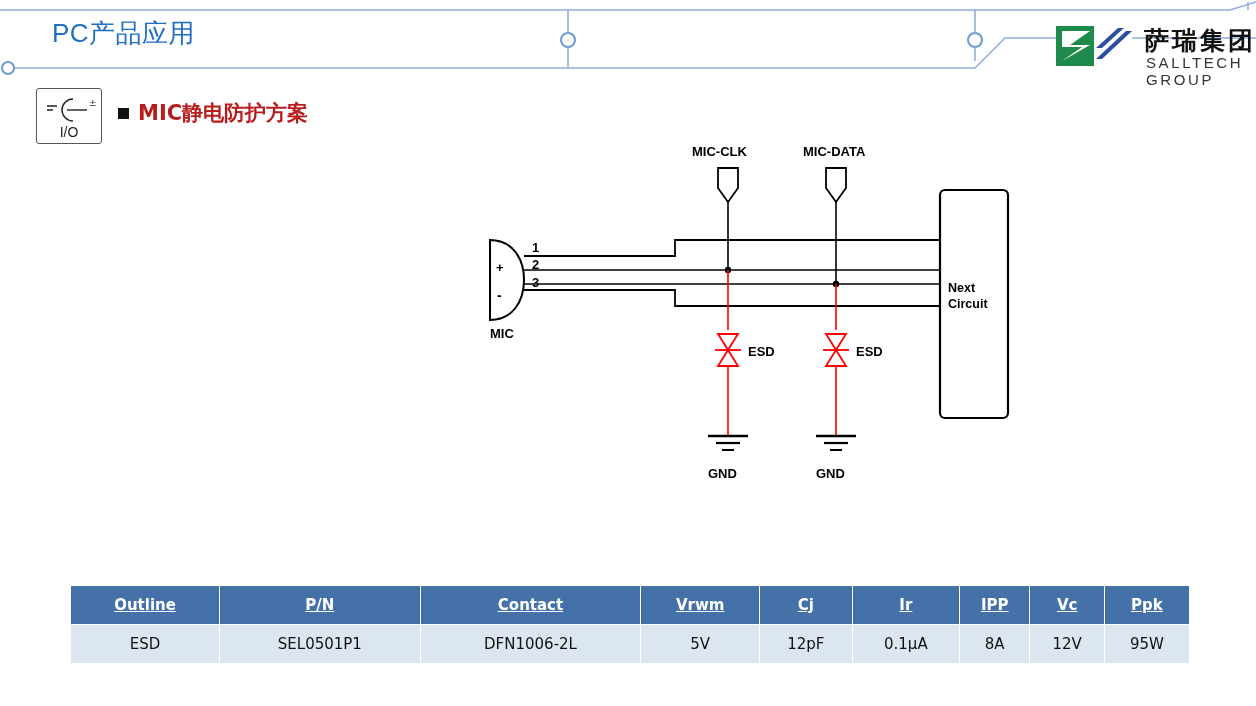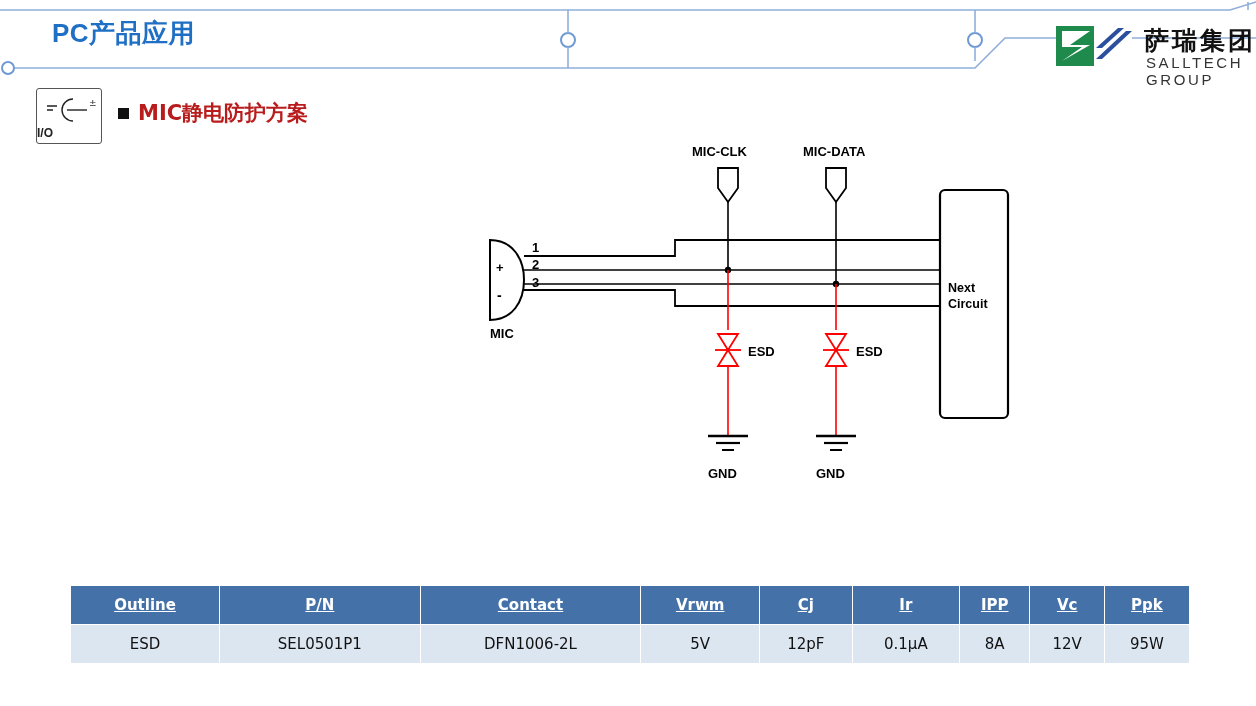--- a/index.html
+++ b/index.html
@@ -13,21 +13,21 @@
     position: relative;
     font-family: "Liberation Sans", sans-serif;
     overflow: hidden;
   }
   
   .header-title {
     position: absolute;
     left: 52px;
     top: 16px;
     font-size: 26px;
-    font-weight: bold;
+    font-weight: normal;
     color: #1f6fc4;
     letter-spacing: 0.5px;
   }
   .header-deco {
     position: absolute;
     left: 0;
     top: 0;
     width: 1256px;
     height: 80px;
     pointer-events: none;
@@ -75,23 +75,23 @@
     height: 54px;
     border: 1px solid #555;
     border-radius: 3px;
     background: #fff;
   }
   .io-icon .io-label {
     position: absolute;
     left: 0;
     right: 0;
     bottom: 3px;
-    text-align: left;
-    font-size: 12px;
-    font-weight: bold;
+    text-align: center;
+    font-size: 14px;
+    font-weight: normal;
     color: #222;
   }
   .section-bullet {
     position: absolute;
     left: 118px;
     top: 108px;
     width: 11px;
     height: 11px;
     background: #111;
   }

